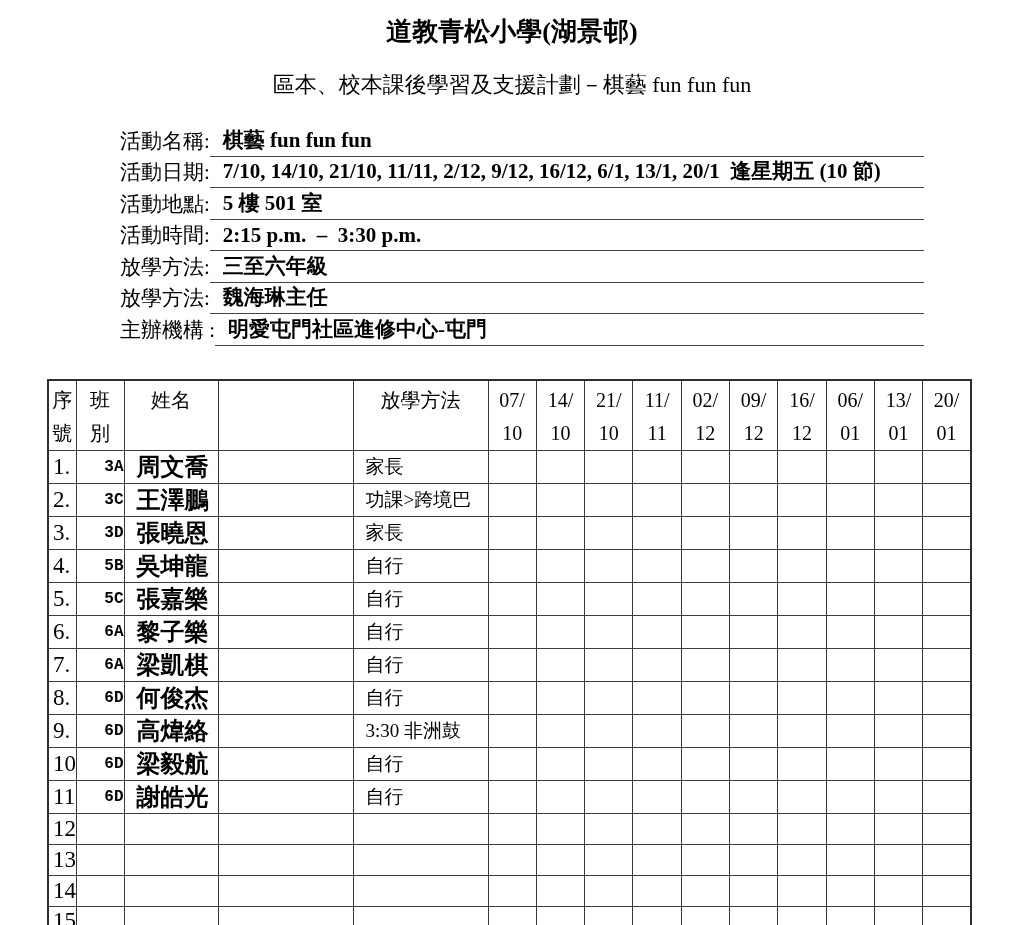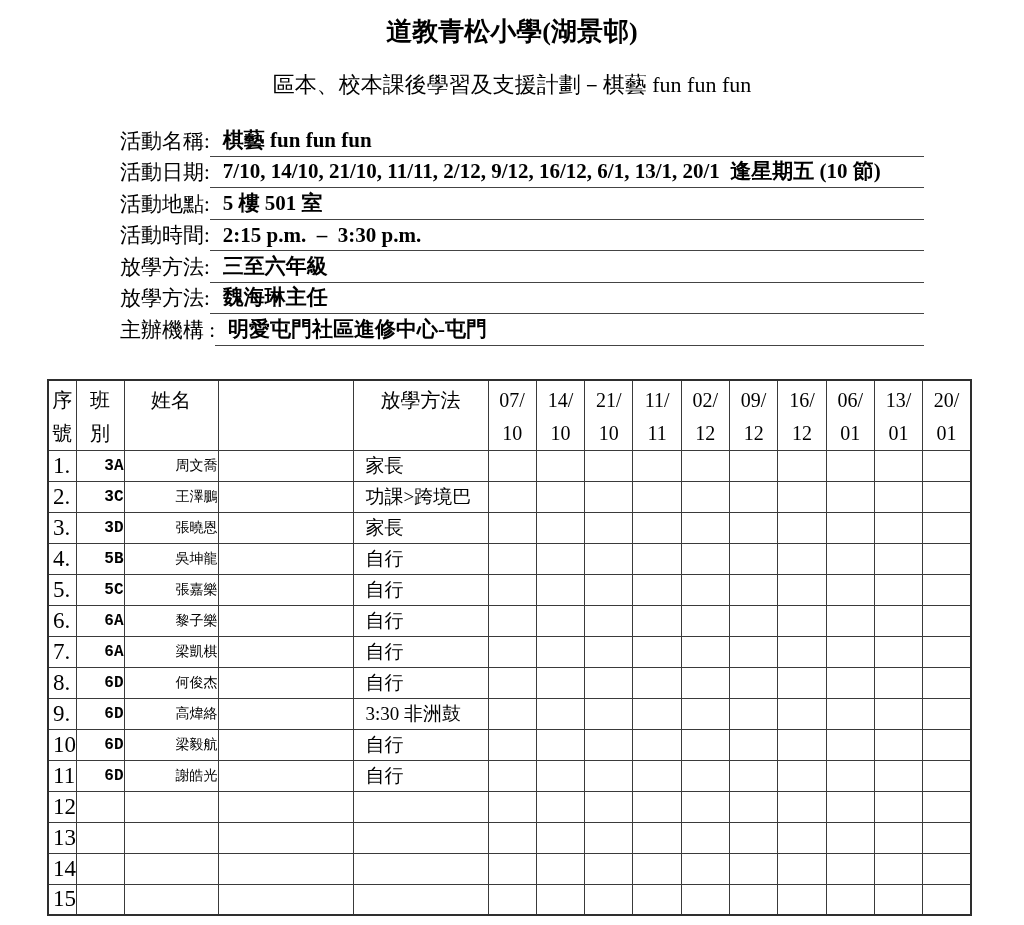--- a/index.html
+++ b/index.html
@@ -42,21 +42,21 @@
     font-weight: 400; text-align: center; padding-top: 3px;
   }
   .hl { height: 33px; line-height: 33px; font-size: 20px; }
   .roster tbody tr { height: 31px; }
   .roster td { vertical-align: middle; }
   td.c-seq  { font-size: 23px; text-align: left; padding-left: 4px; }
   td.c-cls  {
     font-family: Liberation Mono, monospace;
     font-weight: 700; font-size: 16px; text-align: right;
   }
-  td.c-name   { font-size: 14px; text-align: right; padding-left: 12px; }
+  td.c-name   { font-size: 24px; text-align: left; padding-left: 12px; font-weight: bold; }
   td.c-method { font-size: 19px; text-align: left; padding-left: 12px; }
 </style>
 </head>
 <body>
 
 <div>
 
   <h1 class="title">道教青松小學(湖景邨)</h1>
   <div class="subtitle">區本、校本課後學習及支援計劃－棋藝 fun fun fun</div>
 

